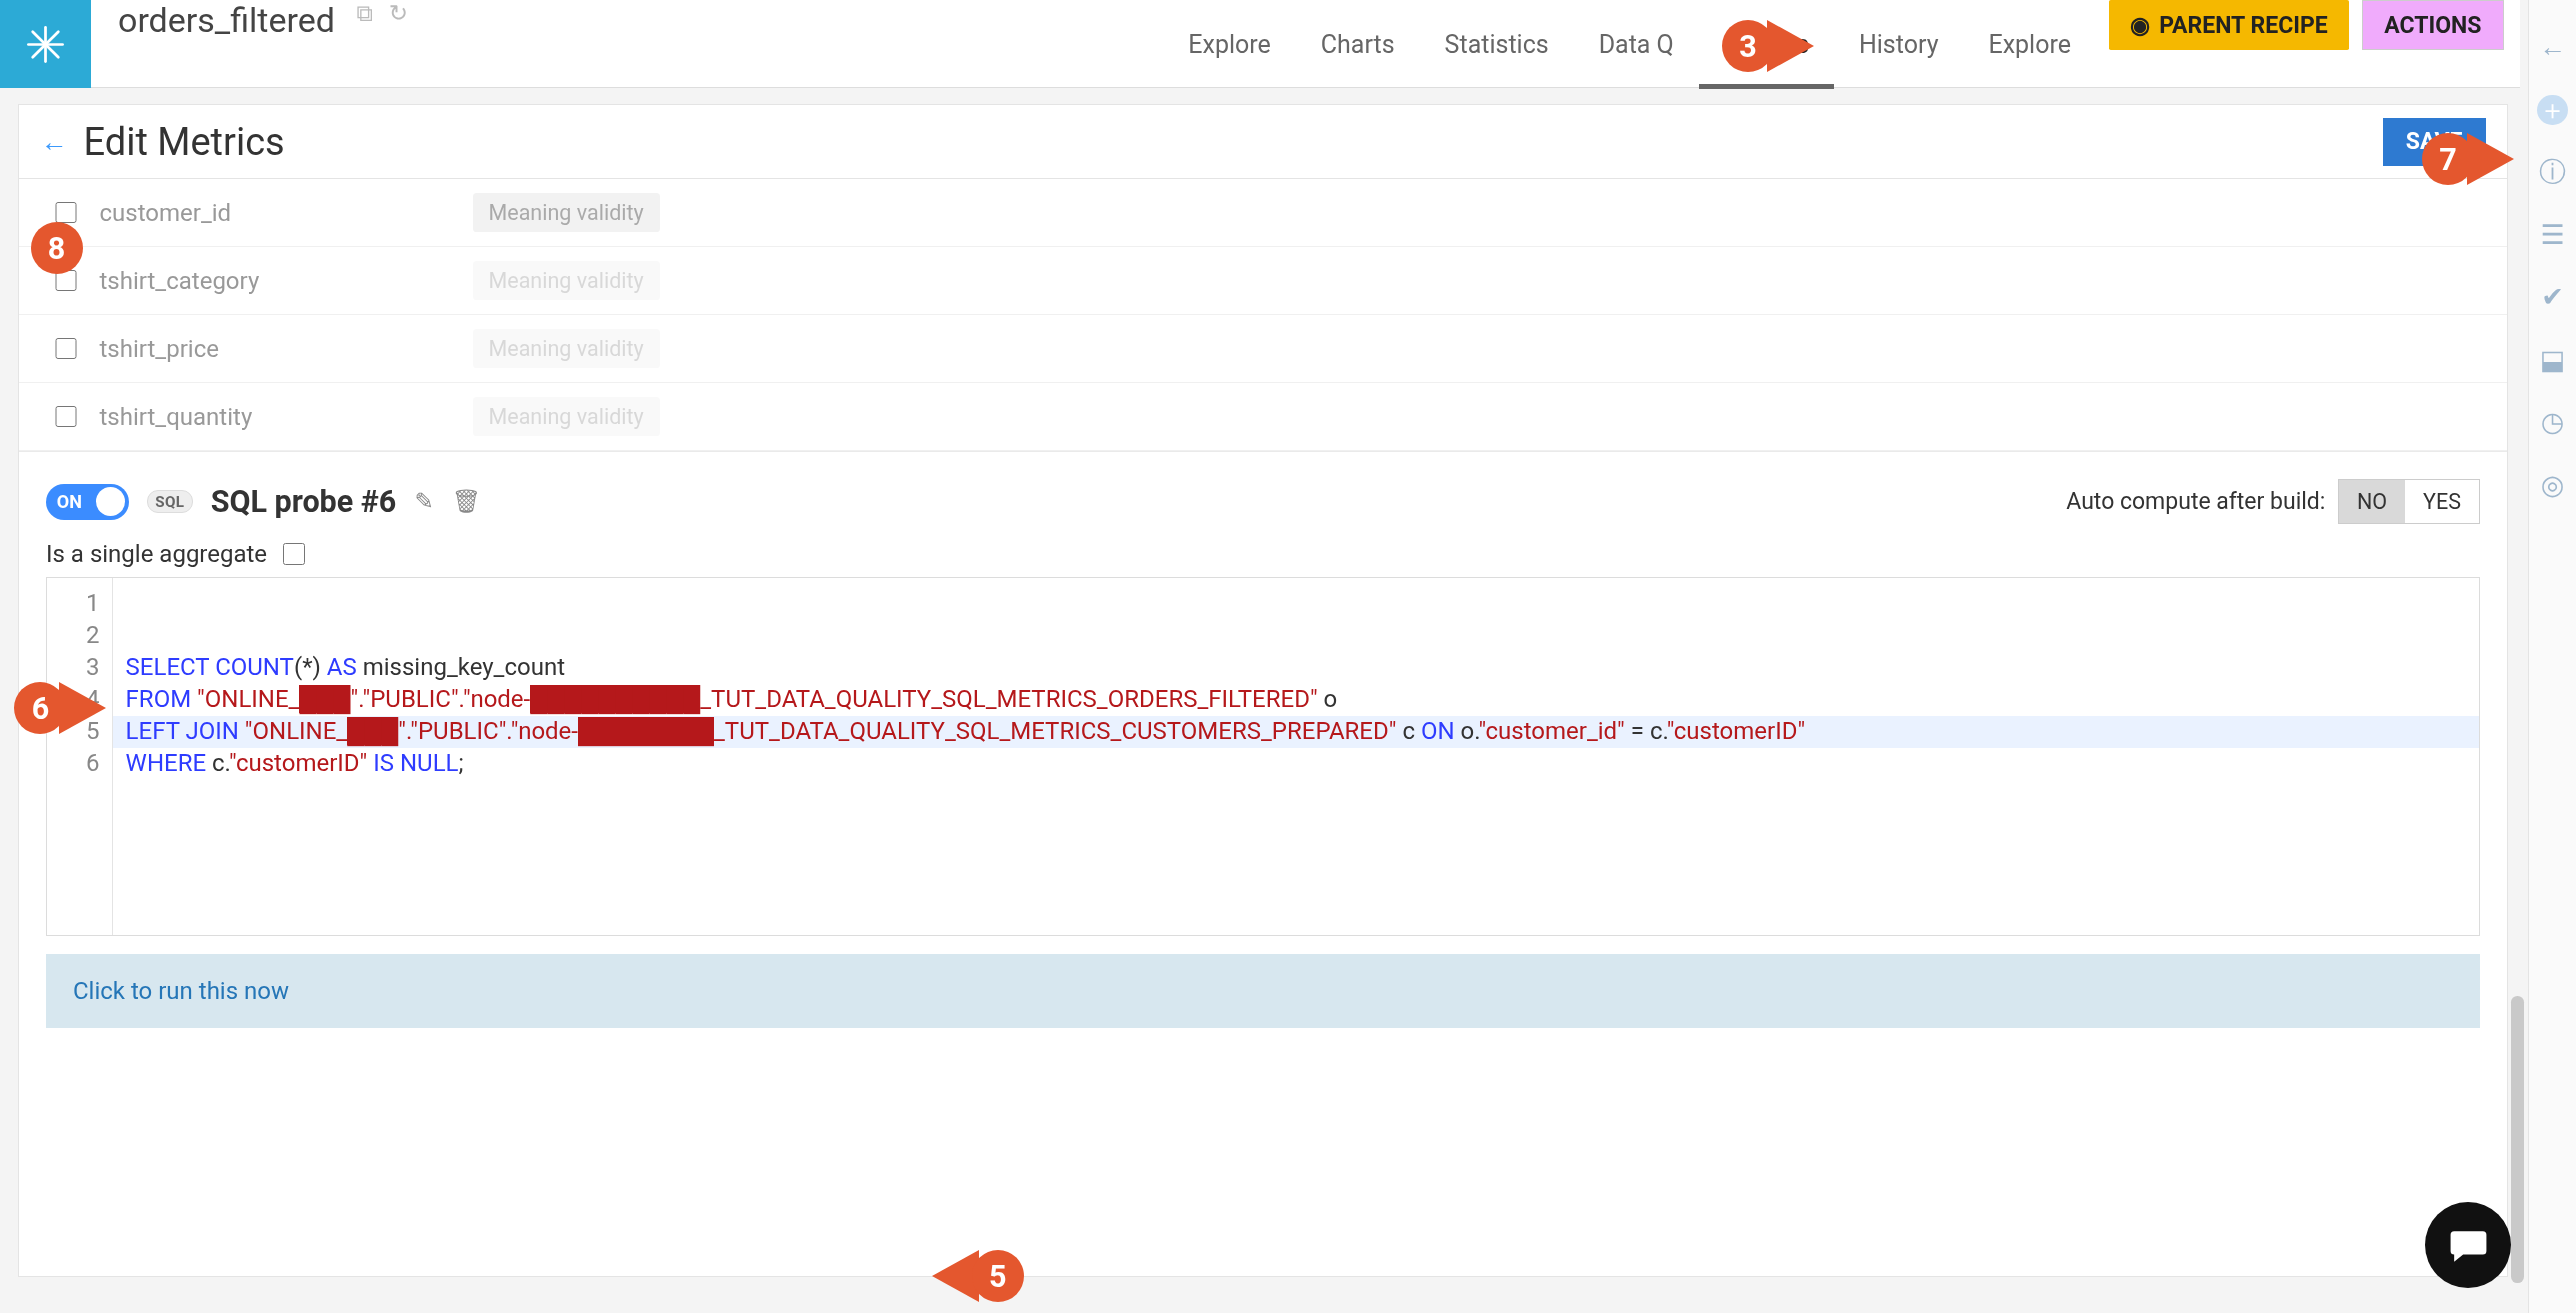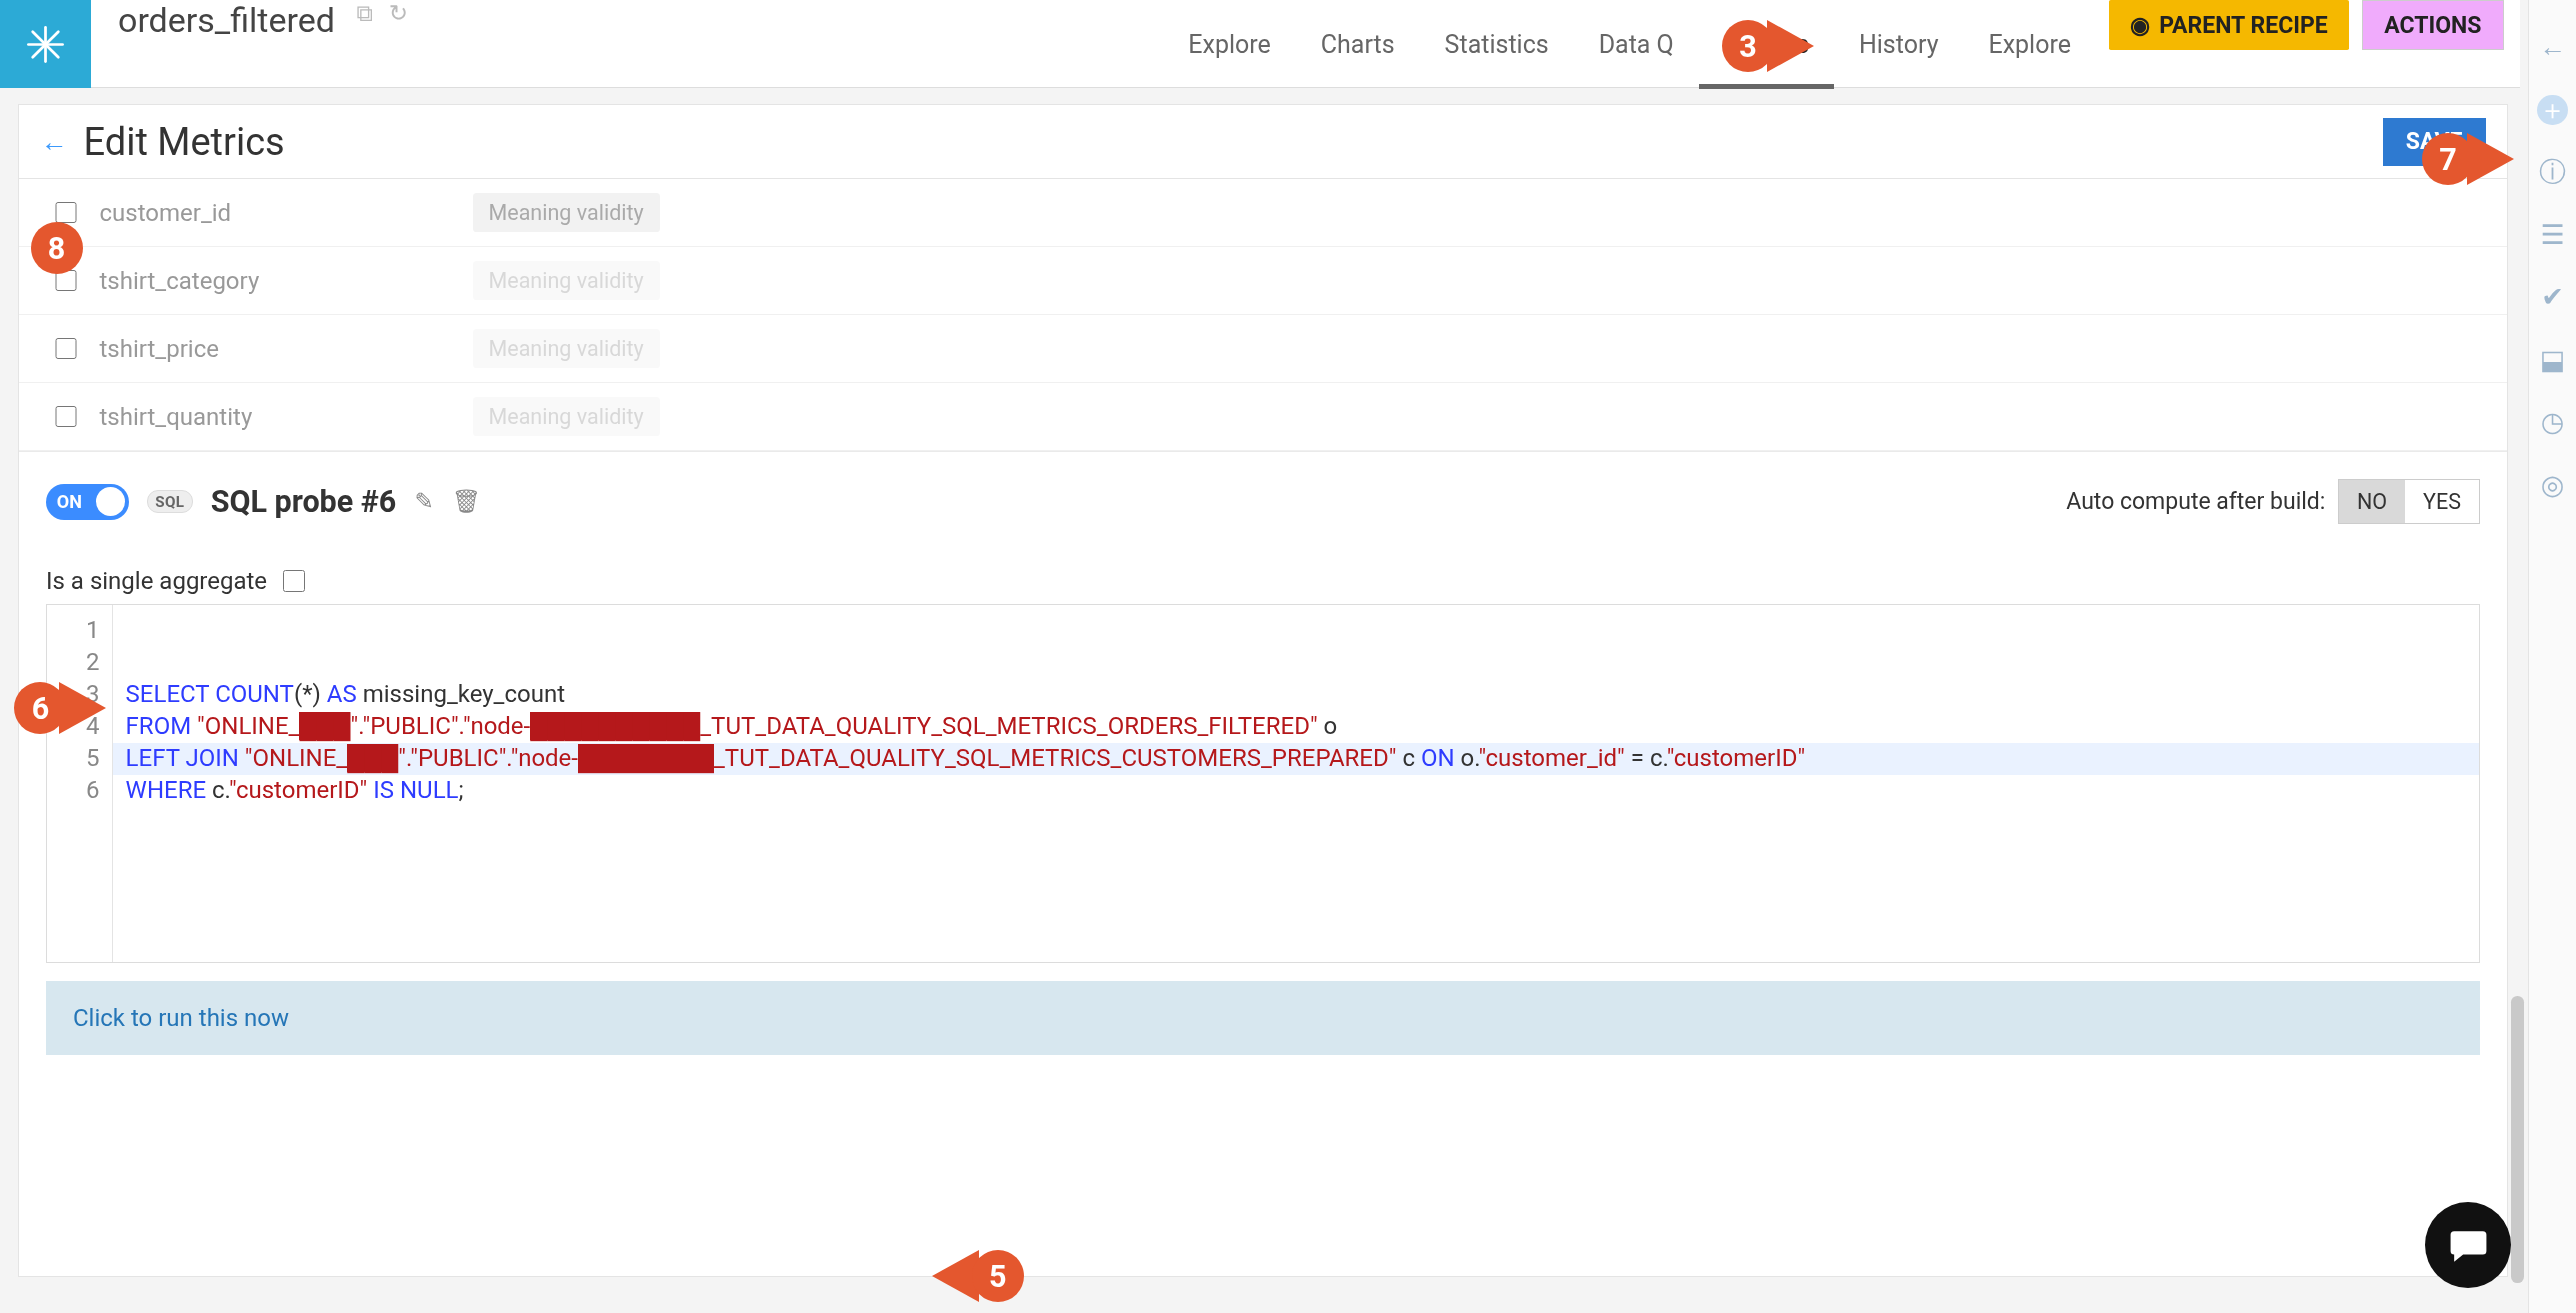--- a/index.html
+++ b/index.html
@@ -36,21 +36,21 @@
 .phrow { display:flex; align-items:center; gap:18px; }
 .switch{ width:83px; height:36px; background:#3b8cff; border-radius:18px; position:relative; display:flex; align-items:center; color:#fff; font-size:18px; font-weight:700; padding-left:10.8px; cursor:pointer; }
 .switch::after{ content:''; position:absolute; right:3.6px; top:3.6px; width:29px; height:29px; background:#fff; border-radius:50%; }
 .sqltag { background:#eee; border:0.9px solid #ddd; color:#666; font-size:15.2px; padding:1.8px 7.2px; border-radius:11px; font-weight:700; letter-spacing:0.4px; }
 .pname{ font-size:30.5px; font-weight:700; color:#333; }
 .smico{ color:#888; font-size:23px; cursor:pointer; }
 .autorow{ margin-left:auto; display:flex; align-items:center; gap:12.6px; font-size:23px; color:#333; }
 .seg{ display:flex; border:0.9px solid #ccc; }
 .segb{ padding:9px 18px; font-size:21.5px; color:#333; cursor:pointer; }
 .segb.active{ background:#d9d9d9; }
-.aggrow{ margin-top:43px; display:flex; align-items:center; gap:16px; font-size:24px; color:#333; }
+.aggrow{ margin-top:16px; display:flex; align-items:center; gap:16px; font-size:24px; color:#333; }
 .aggrow input[type=checkbox]{ width:21.5px; height:21.5px; }
 .editor{ margin-top:9px; border:0.9px solid #dcdcdc; display:flex; height:359px; background:#fff; }
 .gutter{ width:66px; border-right:0.9px solid #e4e4e4; text-align:right; padding:9px 12.6px 0 0; color:#888; font-family:Menlo,Consolas,monospace; font-size:24px; line-height:32px; background:#fff; }
 .code{ flex:1; padding:9px 0 0 12.6px; font-family:Menlo,Consolas,monospace; font-size:24px; line-height:32px; white-space:pre; overflow:auto; position:relative; }
 .hlrow{ position:absolute; left:0; right:0; height:32px; background:#eaf2ff; z-index:0; }
 .code .t{ position:relative; z-index:1; }
 .kw{ color:#2e3cff; } .id{ color:#333; } .str{ color:#b5181b; }
 .runbar{ margin-top:18px; background:#d7e7ef; padding:23px 27px; color:#2576b7; font-size:24px; cursor:pointer; }
 .newrow{ margin-top:48px; display:flex; gap:18px; padding-bottom:27px; }
 .newbtn{ border:0.9px solid #ccc; background:#fff; color:#333; font-weight:700; font-size:22.4px; height:48px; padding:0 21.5px; cursor:pointer; }

